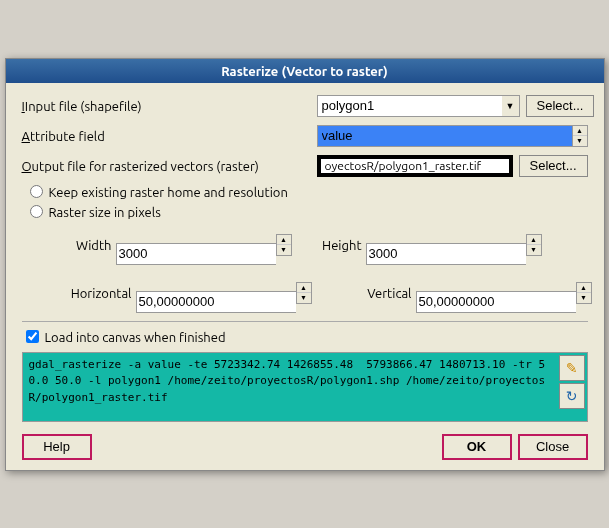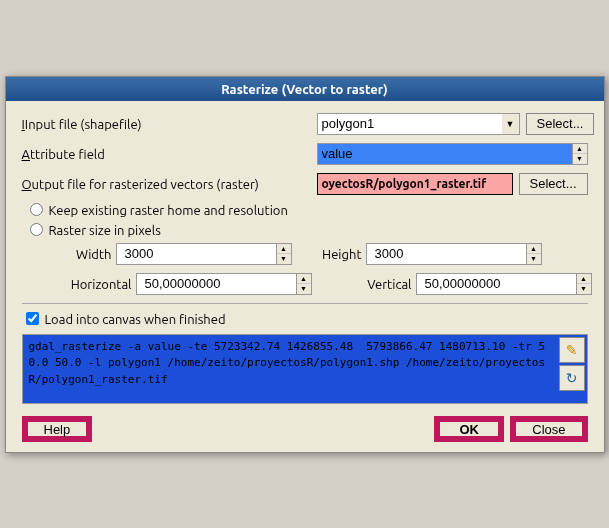--- a/index.html
+++ b/index.html
@@ -81,22 +81,23 @@
     .spin-input-wrap {
       display: flex;
       align-items: center;
     }
     .spin-input {
       width: 160px;
       height: 22px;
       border: 1px solid #999;
       border-right: none;
       background: white;
-      padding: 0 8px;
-      font-size: 13px;
+      padding: 0 2px;
+      font-size: 13px;
+      margin-top: 18px;
     }
     .spin-arrows {
       display: flex;
       flex-direction: column;
       border: 1px solid #999;
       background: #ece9d8;
       height: 22px;
       width: 16px;
     }
     .spin-up, .spin-down {
@@ -134,30 +135,29 @@
       display: flex;
       align-items: center;
       margin-bottom: 8px;
     }
     .output-label {
       min-width: 295px;
     }
     .output-text {
       flex: 1;
       height: 22px;
-      border: 1px solid #000000;
-      background: #fca5a5;
+      border: 4px solid #000000;
+      background: #ffffff;
       padding: 0 4px;
       font-size: 13px;
       white-space: nowrap;
       overflow: hidden;
       display: flex;
       align-items: center;
       font-size: 12px;
-      font-weight: bold;
     }
     .radio-row {
       display: flex;
       align-items: center;
       margin-bottom: 6px;
       padding-left: 8px;
     }
     .radio-row input[type="radio"] {
       margin-right: 6px;
     }
@@ -196,21 +196,21 @@
       display: flex;
       align-items: center;
       margin-bottom: 8px;
       padding-left: 4px;
     }
     .checkbox-row input[type="checkbox"] {
       margin-right: 6px;
     }
     .command-area {
       border: 1px solid #999;
-      background: #1d4ed8;
+      background: #14b8a6;
       min-height: 70px;
       padding: 4px 6px;
       font-size: 11px;
       font-family: monospace;
       color: #000;
       position: relative;
       display: flex;
       align-items: stretch;
       margin-bottom: 8px;
     }
@@ -242,21 +242,21 @@
     }
     .button-row {
       display: flex;
       justify-content: space-between;
       align-items: center;
       padding-top: 4px;
     }
     .btn-dialog {
       height: 26px;
       padding: 0 16px;
-      border: 6px solid #be185d;
+      border: 2px solid #be185d;
       background: #ece9d8;
       font-size: 13px;
       cursor: pointer;
       min-width: 70px;
     }
     .btn-ok {
       background: #ece9d8;
       font-weight: bold;
     }
     .divider {

